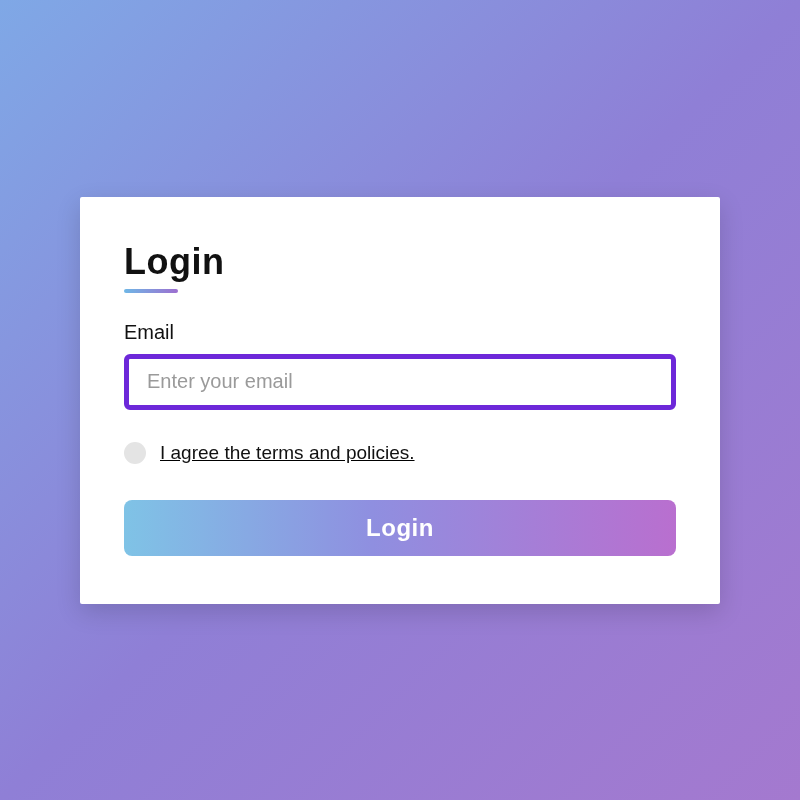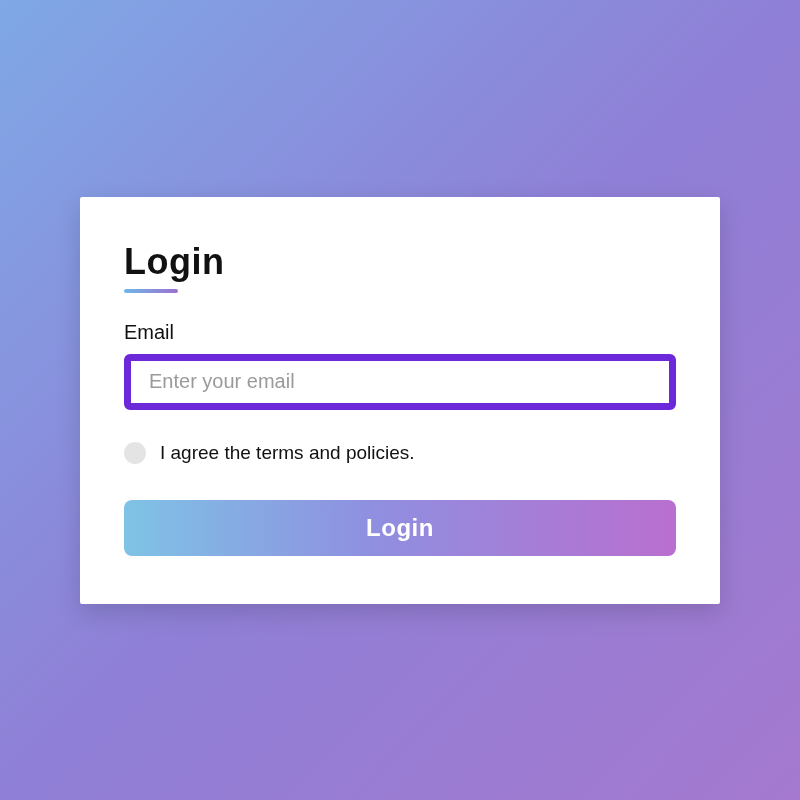--- a/index.html
+++ b/index.html
@@ -36,34 +36,35 @@
   .label {
     display: block;
     font-size: 20px;
     font-weight: 500;
     color: #111;
     margin-bottom: 10px;
   }
   .input {
     width: 100%;
     height: 56px;
-    border: 7px solid #6d28d9;
+    border: 5px solid #6d28d9;
     border-radius: 6px;
     padding: 12px 18px;
     font-size: 20px;
     color: #333;
     background: #fff;
     outline: none;
   }
   .input::placeholder { color: #9a9a9a; font-weight: 400; }
   .check-row {
     display: flex;
     align-items: center;
     gap: 14px;
     margin: 24px 0 36px 0;
+    text-decoration: underline;
   }
   .check {
     appearance: none;
     -webkit-appearance: none;
     width: 22px;
     height: 22px;
     border-radius: 50%;
     background: #e4e4e4;
     border: none;
     cursor: pointer;

